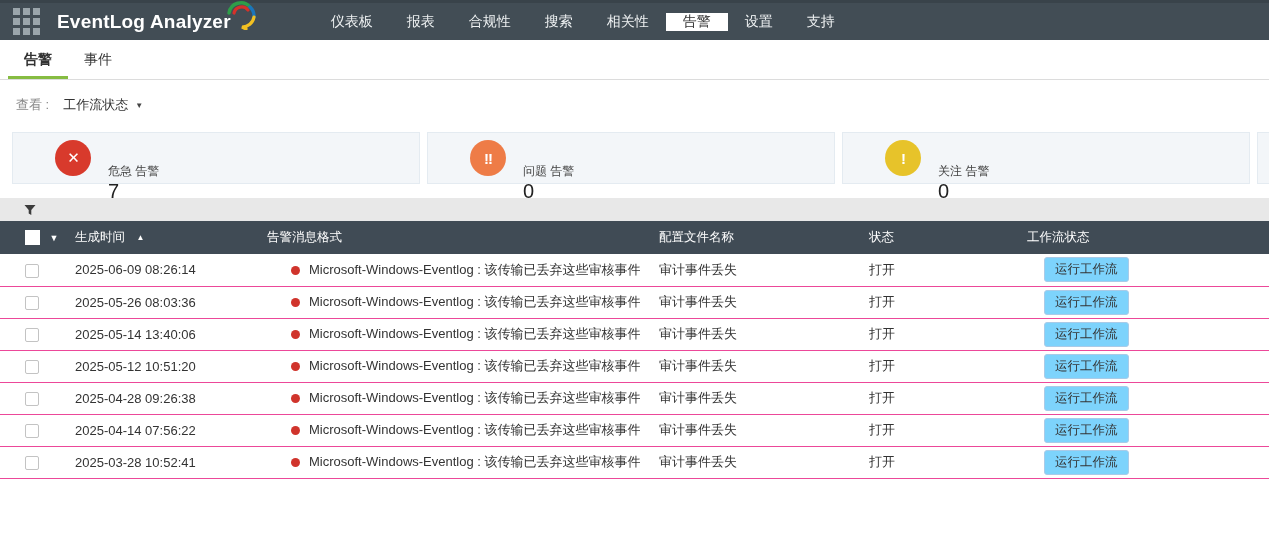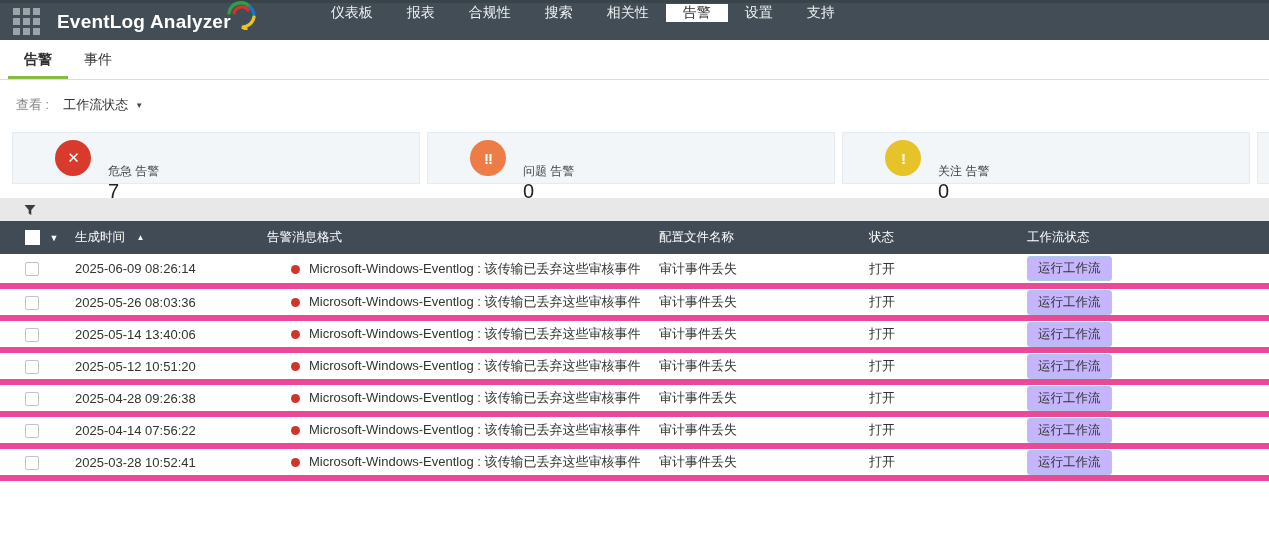--- a/index.html
+++ b/index.html
@@ -8,21 +8,21 @@
 
   
   .topbar { height:40px; background:#424d55; border-top:3px solid #39434a;
     display:flex; align-items:center; position:relative; }
   .apps-grid { width:27px; height:27px; margin-left:13px; display:grid;
     grid-template-columns:repeat(3,7px); grid-template-rows:repeat(3,7px); gap:3px; cursor:pointer; }
   .apps-grid i { background:#9aa5ab; display:block; }
   .logo { display:flex; align-items:center; margin-left:17px; }
   .logo-text { color:#fff; font-size:19px; font-weight:bold; letter-spacing:.2px; }
   .logo-swoosh { margin-left:-6px; margin-top:-14px; }
-  .mainnav { display:flex; align-items:flex-start; height:36px; margin-left:55px;
+  .mainnav { display:flex; align-items:center; height:36px; margin-left:55px;
     align-self:flex-end; }
   .mainnav .nav-item { color:#eef1f2; font-size:14px; padding:0 17px; display:flex;
     align-items:center; cursor:pointer; white-space:nowrap; }
   .mainnav .nav-item.active { background:#fff; color:#333; }
 
   
   .subtabs { height:40px; background:#fff; border-bottom:1px solid #dcdcdc;
     display:flex; align-items:stretch; padding-left:8px; }
   .subtab { font-size:14px; color:#333; padding:0 16px; display:flex; align-items:center;
     cursor:pointer; position:relative; }
@@ -50,32 +50,32 @@
 
   
   .filterbar { margin-top:14px; height:23px; background:#e8e8e8; display:flex; align-items:center; }
   .funnel { margin-left:24px; cursor:pointer; display:flex; }
 
   
   table { width:1269px; border-collapse:collapse; table-layout:fixed; }
   thead th { background:#404b55; height:33px; color:#fff; font-size:12.5px; font-weight:normal;
     text-align:left; padding-left:19px; white-space:nowrap; }
   th.c-check, td.c-check { padding-left:25px; }
-  tbody td { height:32px; border-bottom:6px solid #ec4899; font-size:13px; color:#333;
+  tbody td { height:32px; border-bottom:1px solid #ec4899; font-size:13px; color:#333;
     padding-left:19px; white-space:nowrap; overflow:hidden; }
   .hdr-cb { display:inline-block; width:15px; height:15px; background:#fff; vertical-align:middle; }
   .hdr-caret { color:#fff; font-size:9px; margin-left:6px; vertical-align:middle; cursor:pointer; }
   .sort-icon { font-size:8px; margin-left:8px; vertical-align:middle; }
   .cb { display:inline-block; width:14px; height:14px; background:#fff;
     border:1px solid #c3c3c3; border-radius:2px; cursor:pointer; vertical-align:middle; }
   td.c-msg { padding-left:43px; }
   .dot { display:inline-block; width:9px; height:9px; border-radius:50%; background:#d0342c;
     margin-right:9px; vertical-align:middle; }
-  .wf-btn { font-family:inherit; font-size:12.5px; color:#333; background:#c4b5fd;
-    border:1px solid #a9cbe8; border-radius:3px; padding:3px 10px; cursor:pointer; }
+  .wf-btn { font-family:inherit; font-size:12.5px; color:#333; background:#7dd3fc;
+    border:1px solid #a9cbe8; border-radius:3px; padding:3px 10px; cursor:pointer;margin-left:17px; }
 </style>
 </head>
 <body>
 
 <div class="topbar">
   <div class="apps-grid">
     <i></i>
       <i></i>
       <i></i>
       <i></i>

